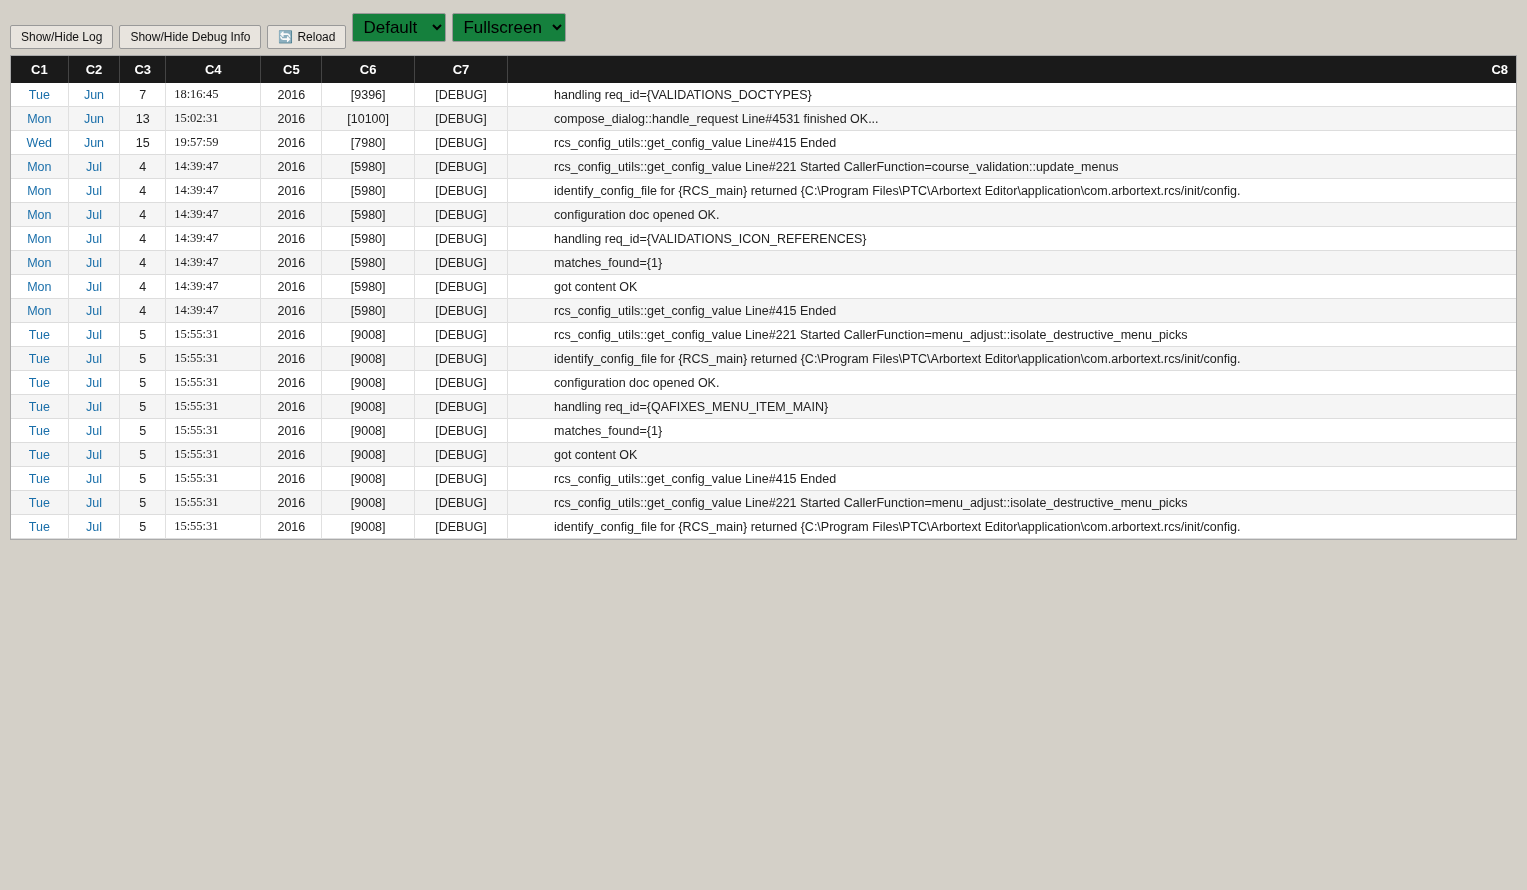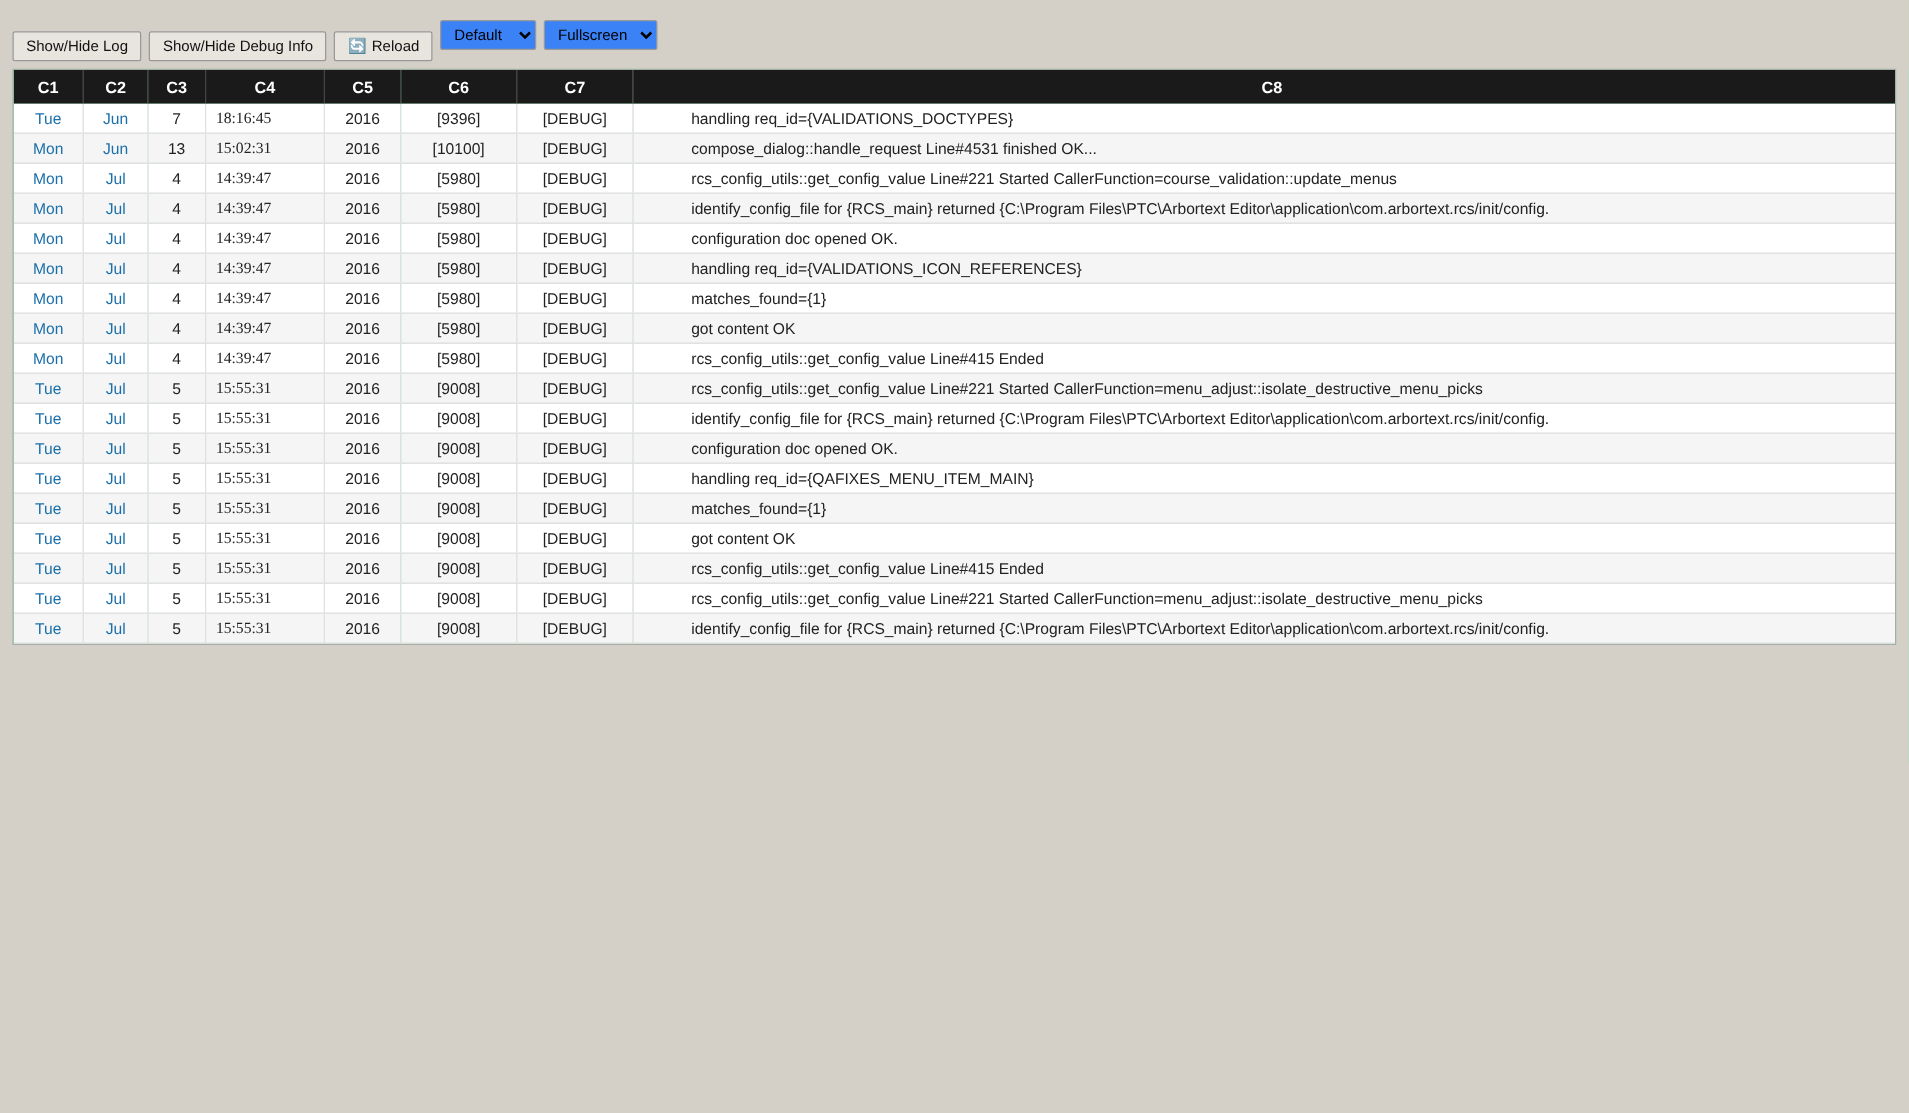--- a/index.html
+++ b/index.html
@@ -23,22 +23,22 @@
       border-radius: 2px;
       cursor: pointer;
       font-size: 12px;
       color: #111;
       margin-top: 19px;
     }
     .toolbar select {
       padding: 3px 6px;
       border: 1px solid #999;
       border-radius: 2px;
-      background: #3b82f6;
-      font-size: 12px;
+      background: #15803d;
+      font-size: 17px;
       cursor: pointer;
     }
     .reload-btn {
       display: flex;
       align-items: center;
       gap: 4px;
       padding: 4px 10px;
       background: #e8e4de;
       border: 1px solid #999;
       border-radius: 2px;
@@ -118,21 +118,21 @@
     <table>
       <thead>
         <tr>
           <th>C1</th>
           <th>C2</th>
           <th>C3</th>
           <th>C4</th>
           <th>C5</th>
           <th>C6</th>
           <th>C7</th>
-          <th style="text-align:center; padding-left: 20px;">C8</th>
+          <th style="text-align:right; padding-left: 20px;">C8</th>
         </tr>
       </thead>
       <tbody id="log-tbody">
       <tr>
             <td class="col-day">Tue</td>
             <td class="col-month">Jun</td>
             <td class="col-num">7</td>
             <td class="col-time">18:16:45</td>
             <td class="col-year">2016</td>
             <td class="col-pid">[9396]</td>
@@ -141,20 +141,30 @@
           </tr>
           <tr>
             <td class="col-day">Mon</td>
             <td class="col-month">Jun</td>
             <td class="col-num">13</td>
             <td class="col-time">15:02:31</td>
             <td class="col-year">2016</td>
             <td class="col-pid">[10100]</td>
             <td class="col-level">[DEBUG]</td>
             <td class="col-msg">compose_dialog::handle_request Line#4531 finished OK...</td>
+          </tr>
+          <tr>
+            <td class="col-day">Wed</td>
+            <td class="col-month">Jun</td>
+            <td class="col-num">15</td>
+            <td class="col-time">19:57:59</td>
+            <td class="col-year">2016</td>
+            <td class="col-pid">[7980]</td>
+            <td class="col-level">[DEBUG]</td>
+            <td class="col-msg">rcs_config_utils::get_config_value Line#415 Ended</td>
           </tr>
           <tr>
             <td class="col-day">Mon</td>
             <td class="col-month">Jul</td>
             <td class="col-num">4</td>
             <td class="col-time">14:39:47</td>
             <td class="col-year">2016</td>
             <td class="col-pid">[5980]</td>
             <td class="col-level">[DEBUG]</td>
             <td class="col-msg">rcs_config_utils::get_config_value Line#221 Started CallerFunction=course_validation::update_menus</td>

